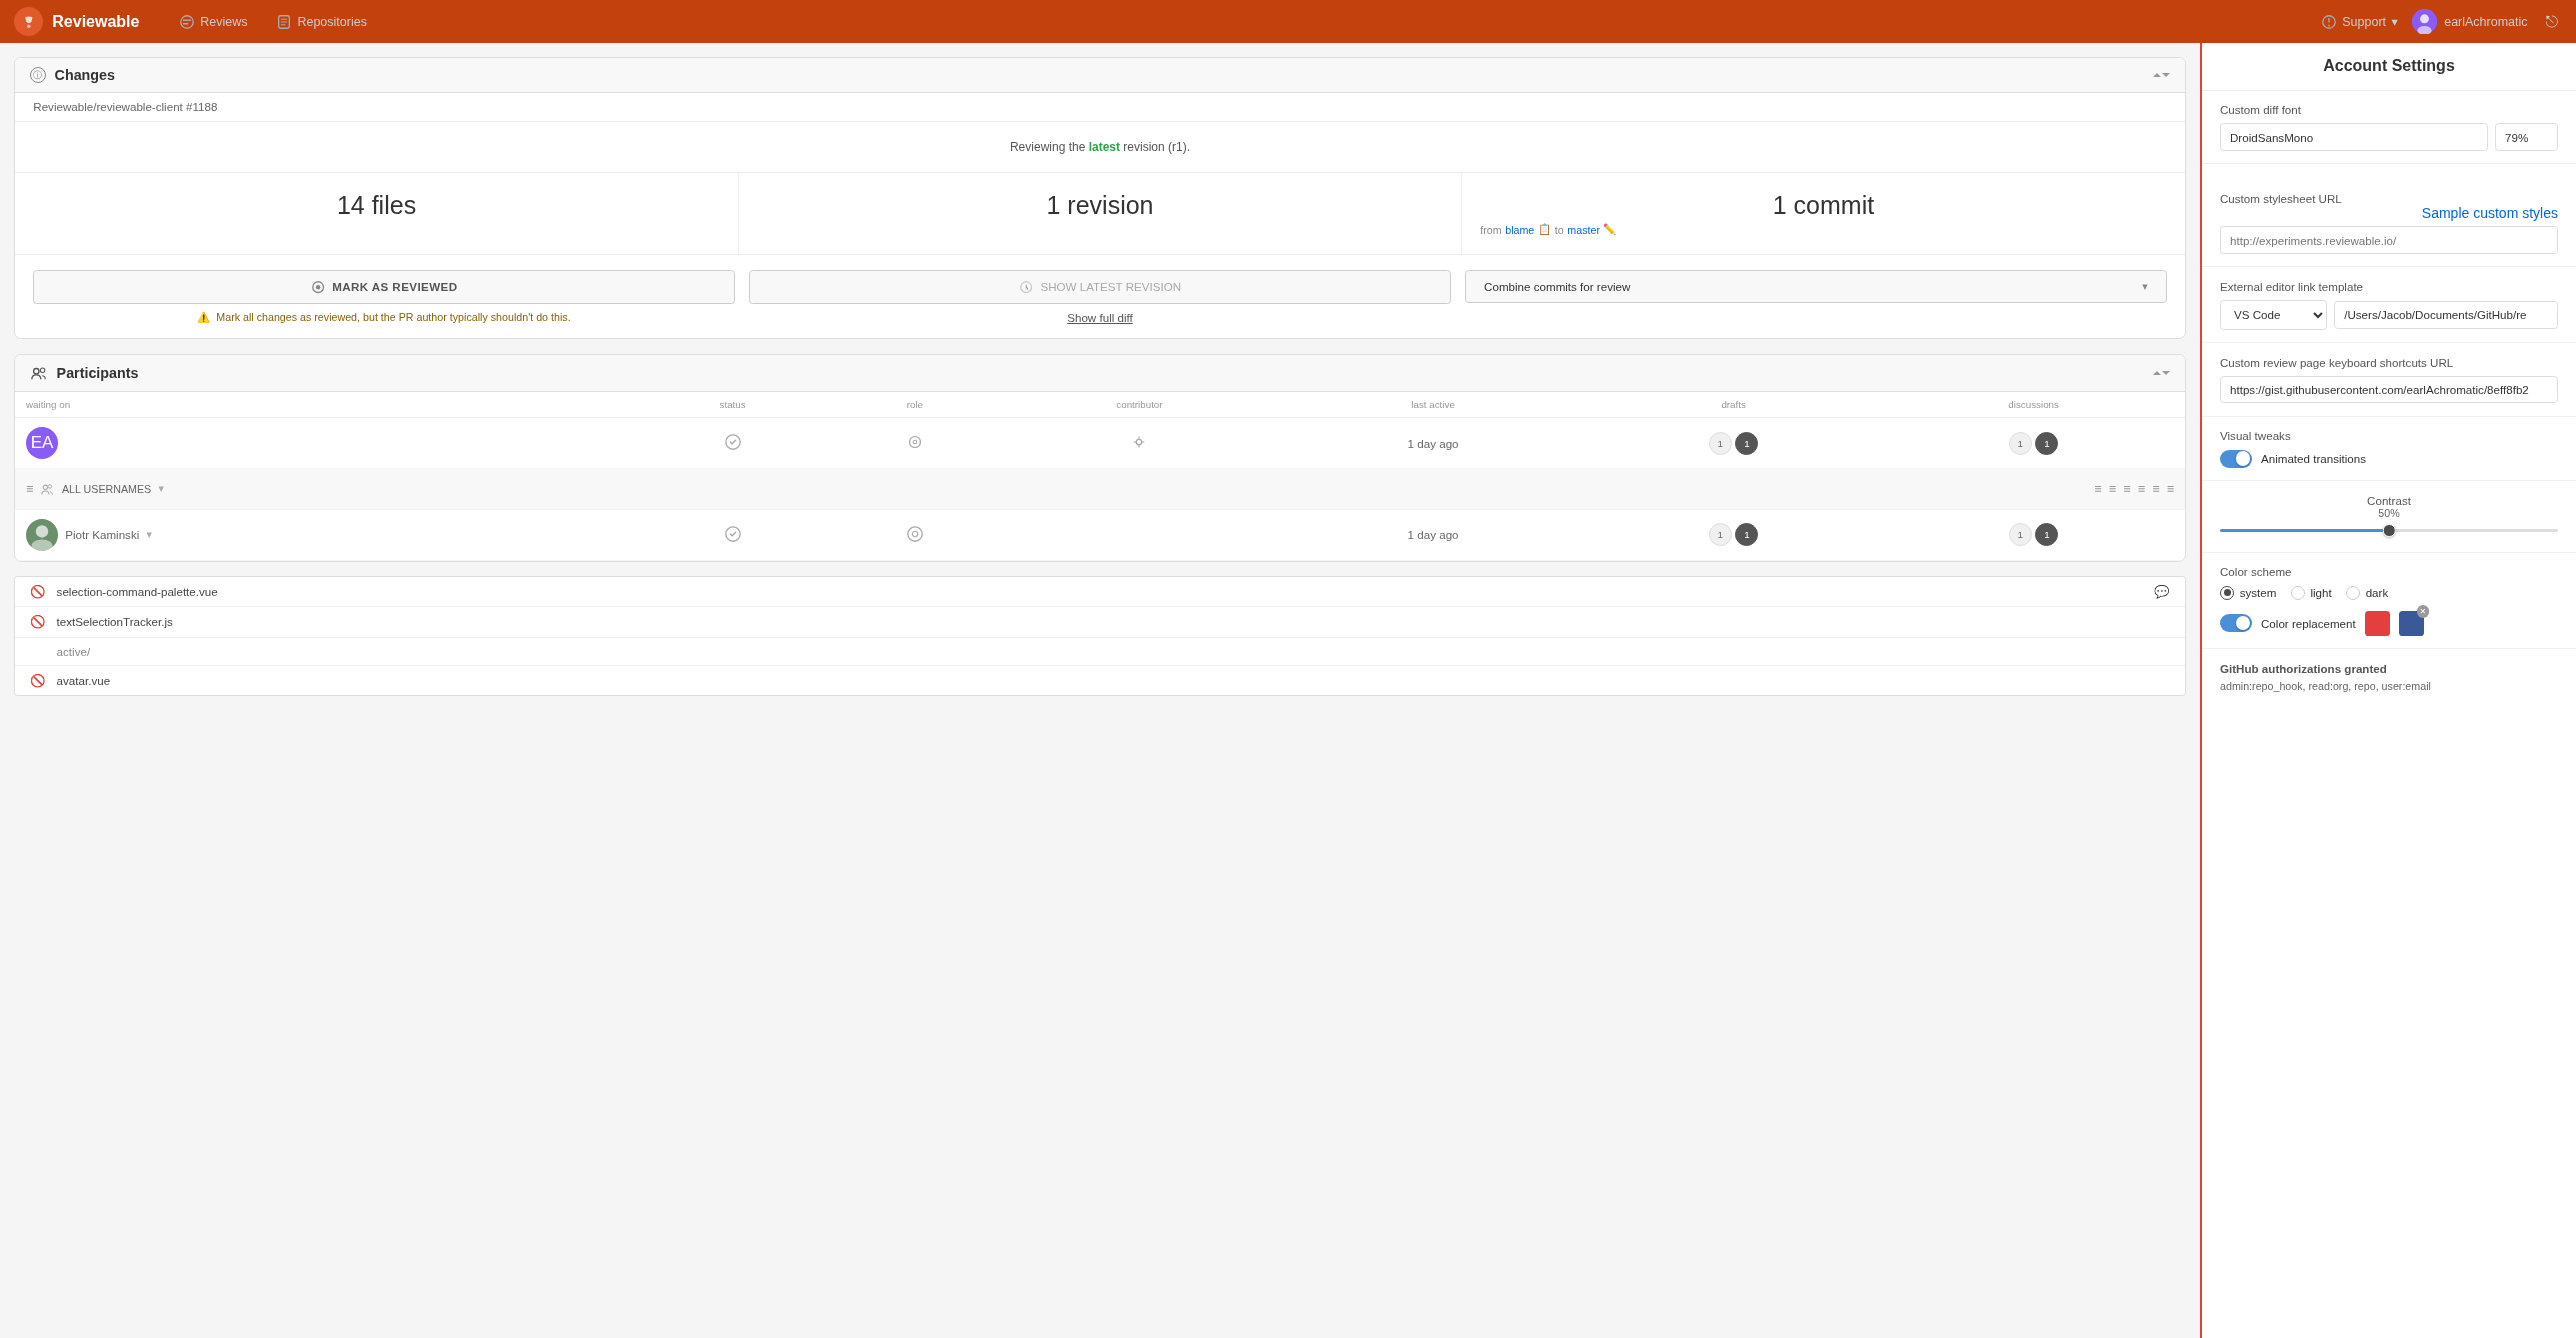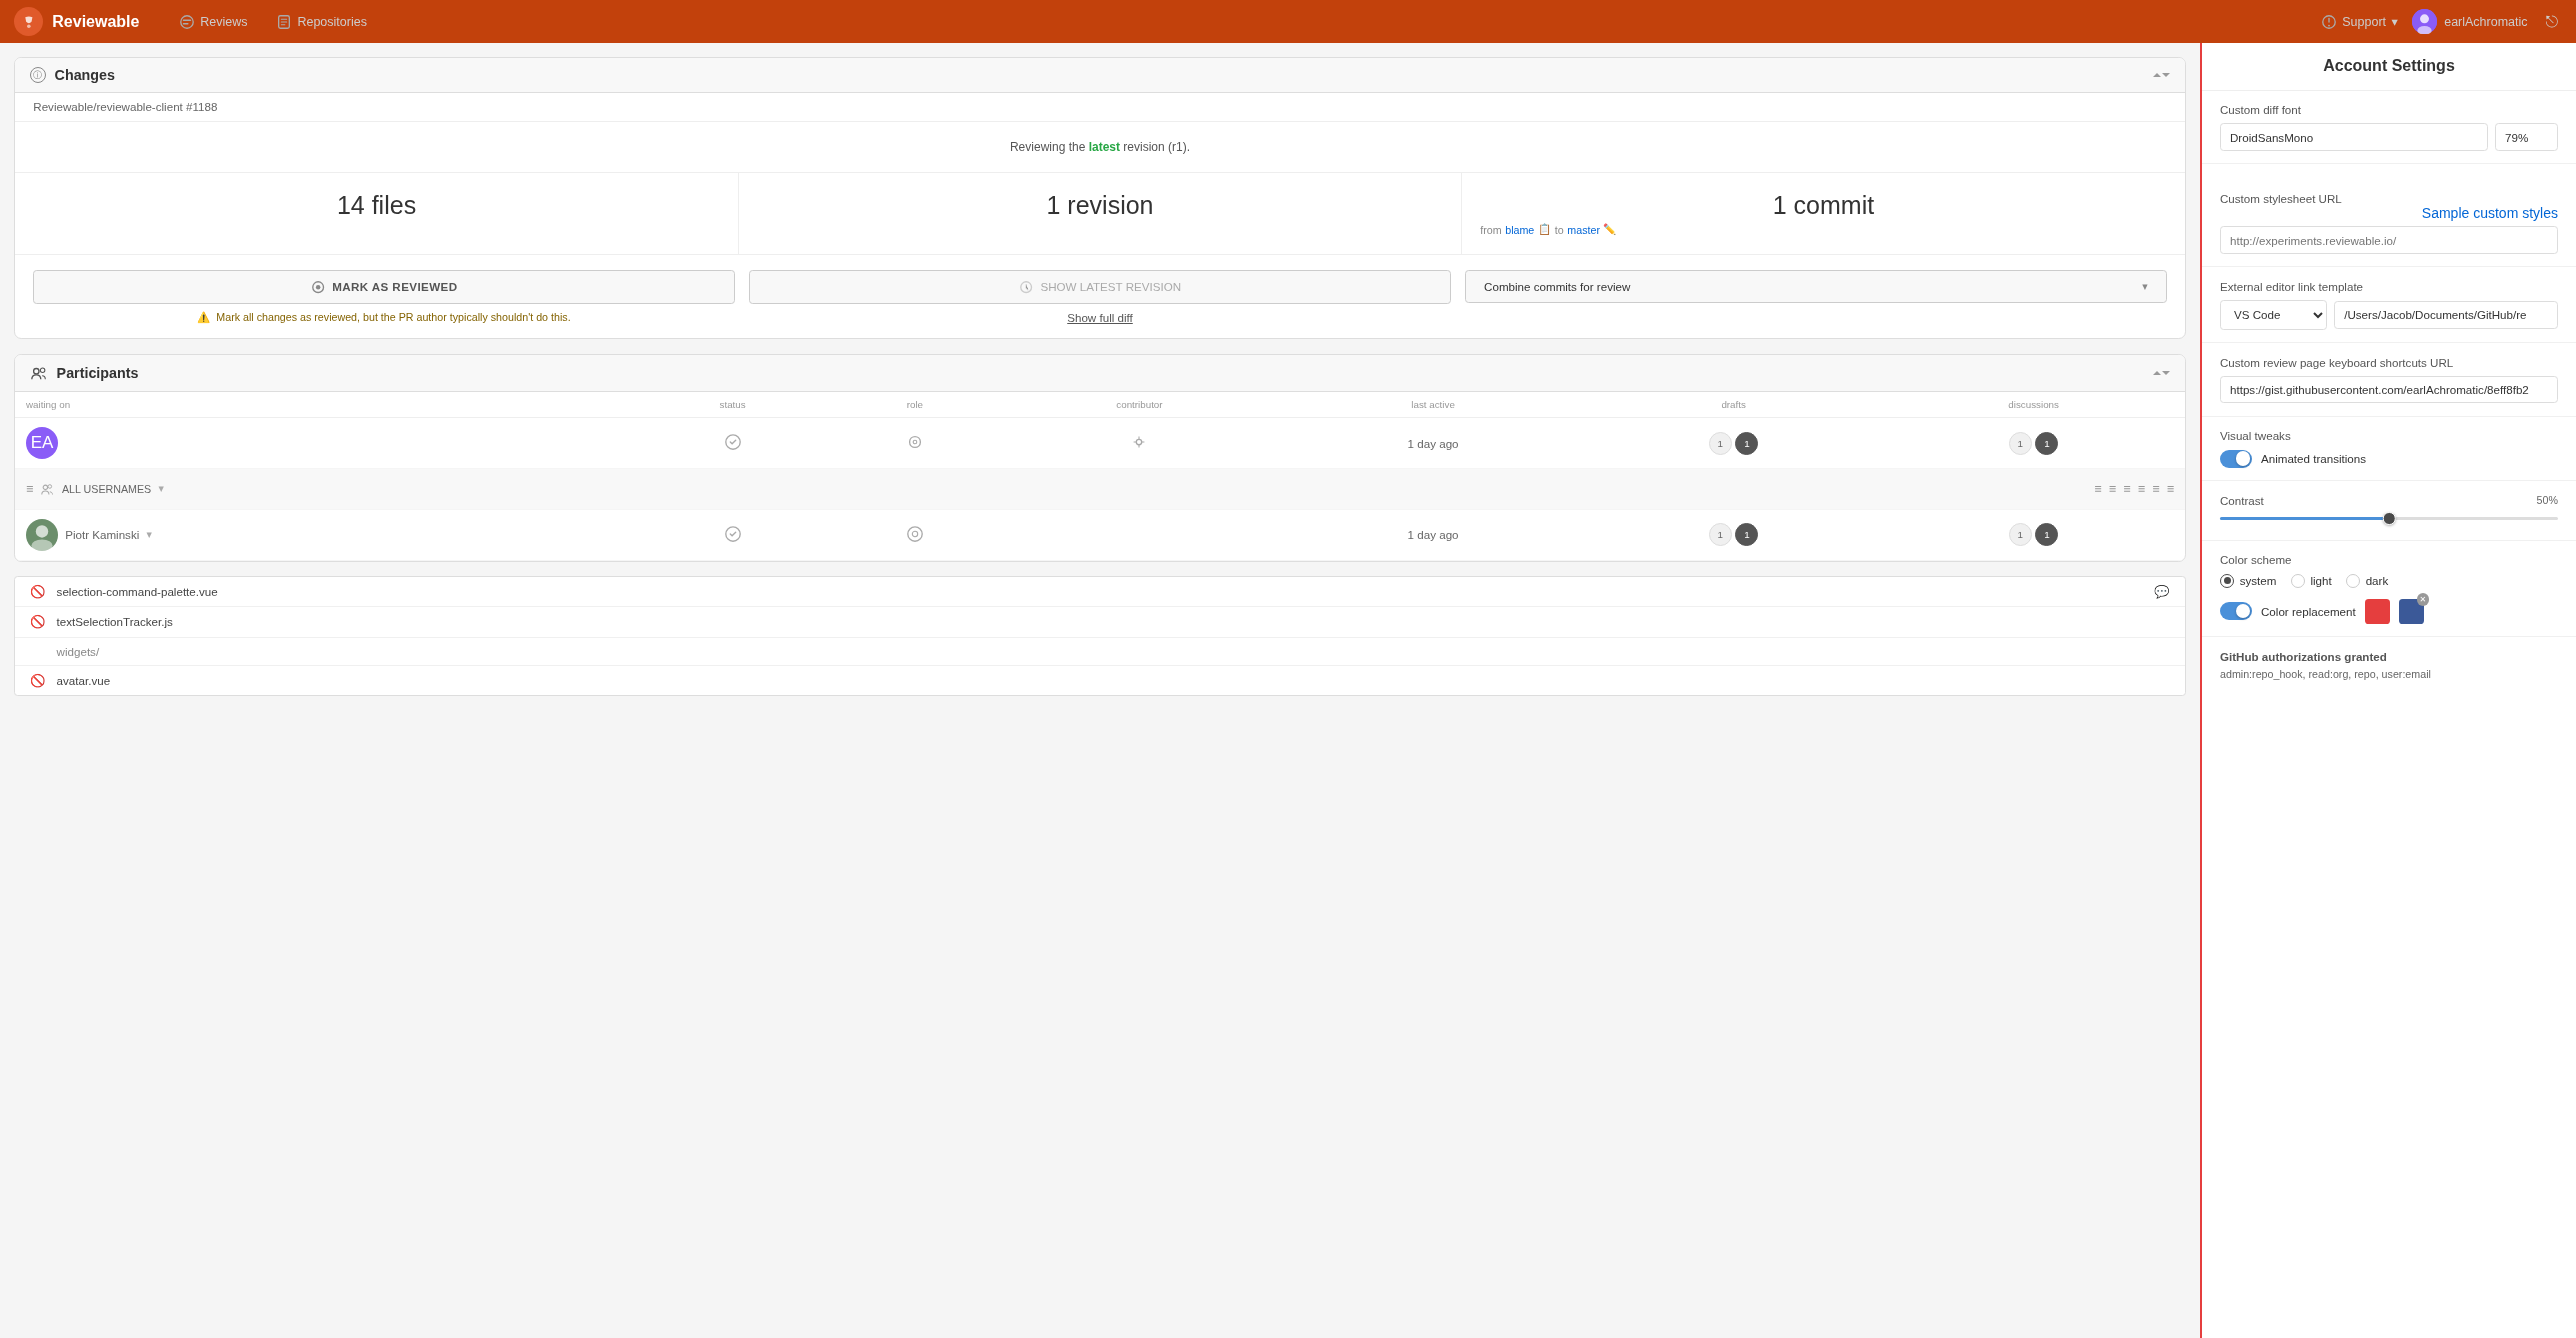--- a/index.html
+++ b/index.html
@@ -189,21 +189,21 @@
     .toggle {
       width: 32px; height: 18px; border-radius: 9px; background: #4a90d9; position: relative; cursor: pointer; flex-shrink: 0;
     }
     .toggle-thumb {
       width: 14.3px; height: 14.3px; background: #fff; border-radius: 50%; position: absolute; top: 1.8px; left: 16px;
       box-shadow: 0 0.9px 2.7px rgba(0,0,0,0.3);
     }
     .toggle-label { font-size: 11.6px; color: #333; }
 
     .contrast-section { padding: 12.5px 18px; border-bottom: 0.9px solid #f0f0f0; }
-    .contrast-label-row { display: flex; align-items: center; justify-content: space-between; margin-bottom: 10px; }
+    .contrast-label-row { display: flex; align-items: center; justify-content: space-between; margin-bottom: 10px; flex-direction: column; }
     .contrast-label { font-size: 11.6px; color: #555; font-weight: 500; }
     .contrast-value { font-size: 10.7px; color: #666; }
     .slider-track { width: 100%; height: 3.6px; background: #ddd; border-radius: 1.8px; position: relative; margin: 7.2px 0; }
     .slider-fill { height: 100%; background: #4a90d9; border-radius: 1.8px; width: 50%; }
     .slider-thumb { width: 12.5px; height: 12.5px; background: #4a4a4a; border-radius: 50%; position: absolute; top: -4.5px; left: 50%; transform: translateX(-50%); cursor: pointer; border: 1.8px solid #fff; box-shadow: 0 0.9px 2.7px rgba(0,0,0,0.3); }
 
     .color-scheme-section { padding: 12.5px 18px; border-bottom: 0.9px solid #f0f0f0; }
     .radio-group { display: flex; align-items: center; gap: 14.3px; margin-bottom: 10.7px; }
     .radio-option { display: flex; align-items: center; gap: 5.4px; cursor: pointer; font-size: 11.6px; color: #333; }
     .radio-dot {
@@ -486,21 +486,21 @@
         <span class="file-icon">🚫</span>
         <span class="file-name">selection-command-palette.vue</span>
         <span class="file-comment-icon">💬</span>
       </div>
       <div class="file-list-item">
         <span class="file-icon">🚫</span>
         <span class="file-name">textSelectionTracker.js</span>
       </div>
       <div class="file-list-item">
         <span class="file-icon"></span>
-        <span class="file-name folder-name">widgets/</span>
+        <span class="file-name folder-name">active/</span>
       </div>
       <div class="file-list-item">
         <span class="file-icon">🚫</span>
         <span class="file-name">avatar.vue</span>
       </div>
     </div>
 
   </div>
 
   <div class="right-panel">

